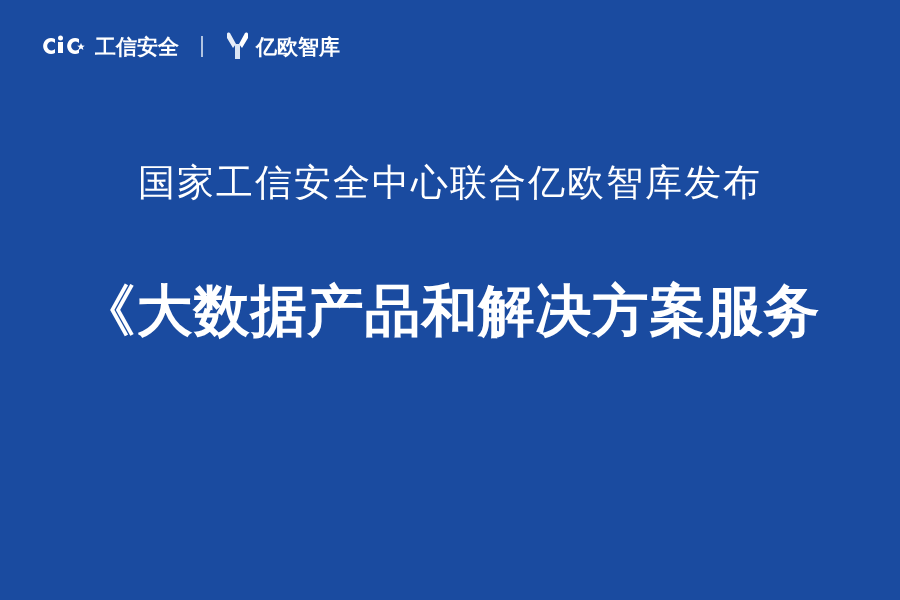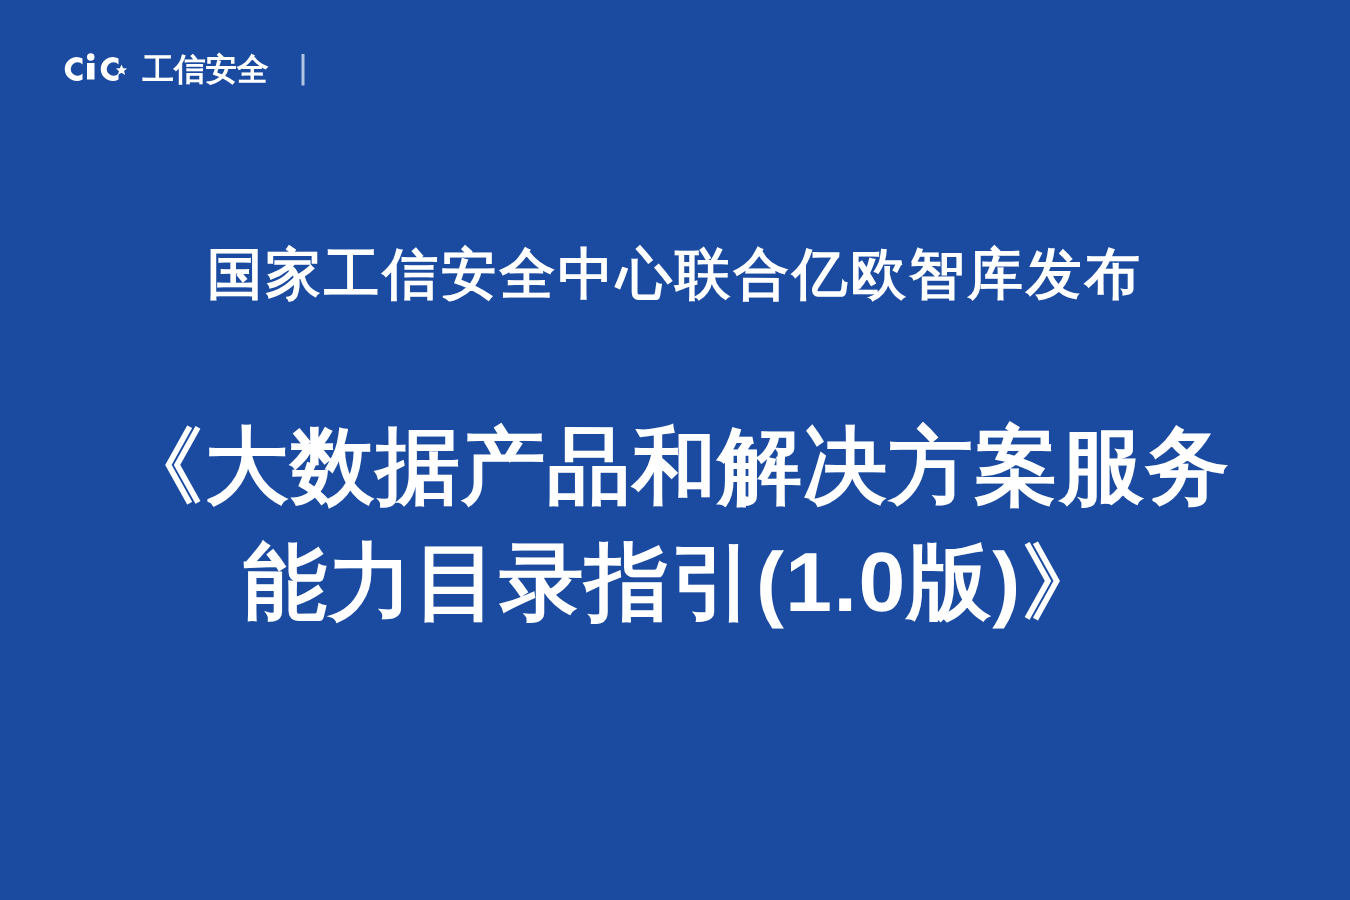--- a/index.html
+++ b/index.html
@@ -72,21 +72,21 @@
 
   
   #headline {
     position: absolute;
     left: 0;
     right: 0;
     top: 160px;
     text-align: center;
     color: #ffffff;
     font-size: 37px;
-    font-weight: bold;
+    font-weight: normal;
     letter-spacing: 2px;
     line-height: 1.25;
     white-space: nowrap;
   }
 
   #title-block {
     position: absolute;
     left: 0;
     right: 0;
     top: 272px;
@@ -118,22 +118,34 @@
 
           <path d="M74 12 A16 16 0 1 0 74 40 L74 32 A9 9 0 1 1 74 20 Z" fill="#ffffff"></path>
           <path d="M78 20 l2.2 5 5.3.3-4.1 3.4 1.4 5.2-4.8-2.9-4.8 2.9 1.4-5.2-4.1-3.4 5.3-.3z" fill="#ffffff"></path>
         </svg>
       </span>
       <span class="logo-cn">工信安全</span>
     </div>
 
     <div id="logo-divider"></div>
 
+    <div class="logo-group">
+      <span class="y-mark">
+        <svg width="25" height="30" viewBox="0 0 50 60" aria-hidden="true">
+
+          <path d="M4 6 C4 2 10 2 11 6 L22 26 L16 34 L4 14 Z" fill="#e8eef8"></path>
+
+          <path d="M46 6 C46 2 40 2 39 6 L28 26 L34 34 L46 14 Z" fill="#ffffff"></path>
+
+          <path d="M20 26 h10 v30 h-10 z" fill="#dbe5f4"></path>
+        </svg>
+      </span>
+      <span class="logo-cn">亿欧智库</span>
+    </div>
   </div>
 
   <div id="headline">国家工信安全中心联合亿欧智库发布</div>
 
   <div id="title-block">
     <span class="title-line">《大数据产品和解决方案服务</span>
-    <span class="title-line">能力目录指引(1.0版)》</span>
   </div>
 
 </div>
 
 </body></html>

